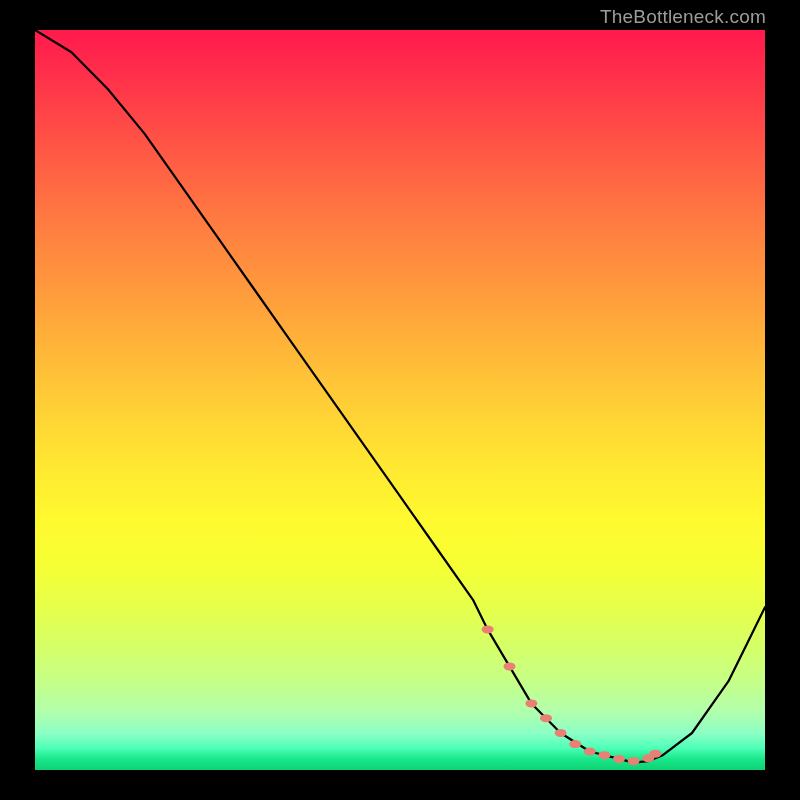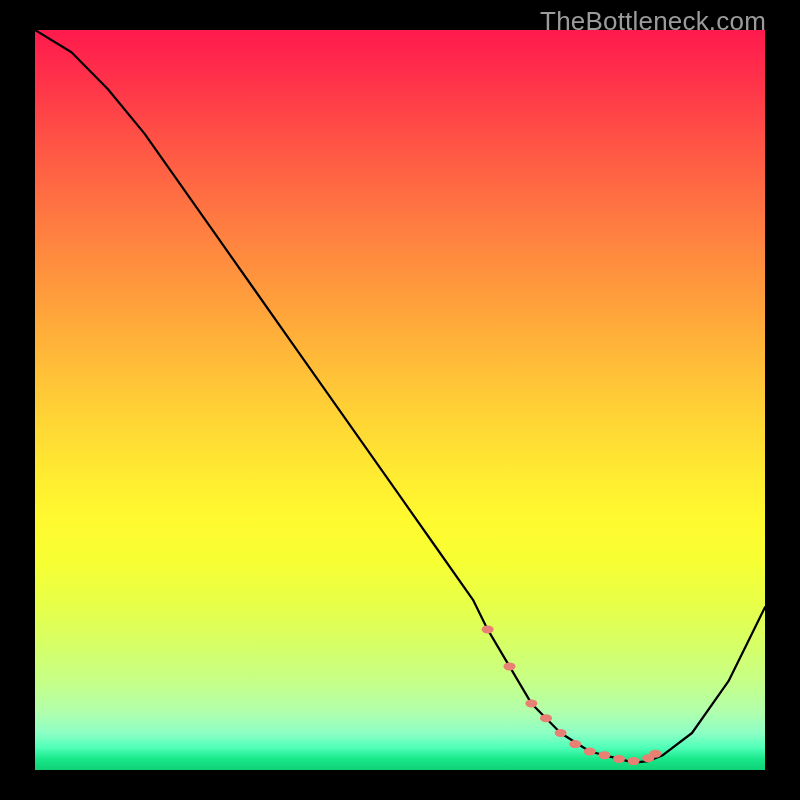--- a/index.html
+++ b/index.html
@@ -63,21 +63,21 @@
     top: 0;
     width: 100%;
     height: 100%;
   }
   .watermark {
     position: absolute;
     top: 6px;
     right: 34px;
     color: #9b9b9b;
     font-family: Arial, Helvetica, sans-serif;
-    font-size: 26px;
+    font-size: 19px;
     letter-spacing: 0.2px;
     text-align: right;
     user-select: none;
   }
 </style>
 </head>
 <body>
 
 <div class="frame">
 

